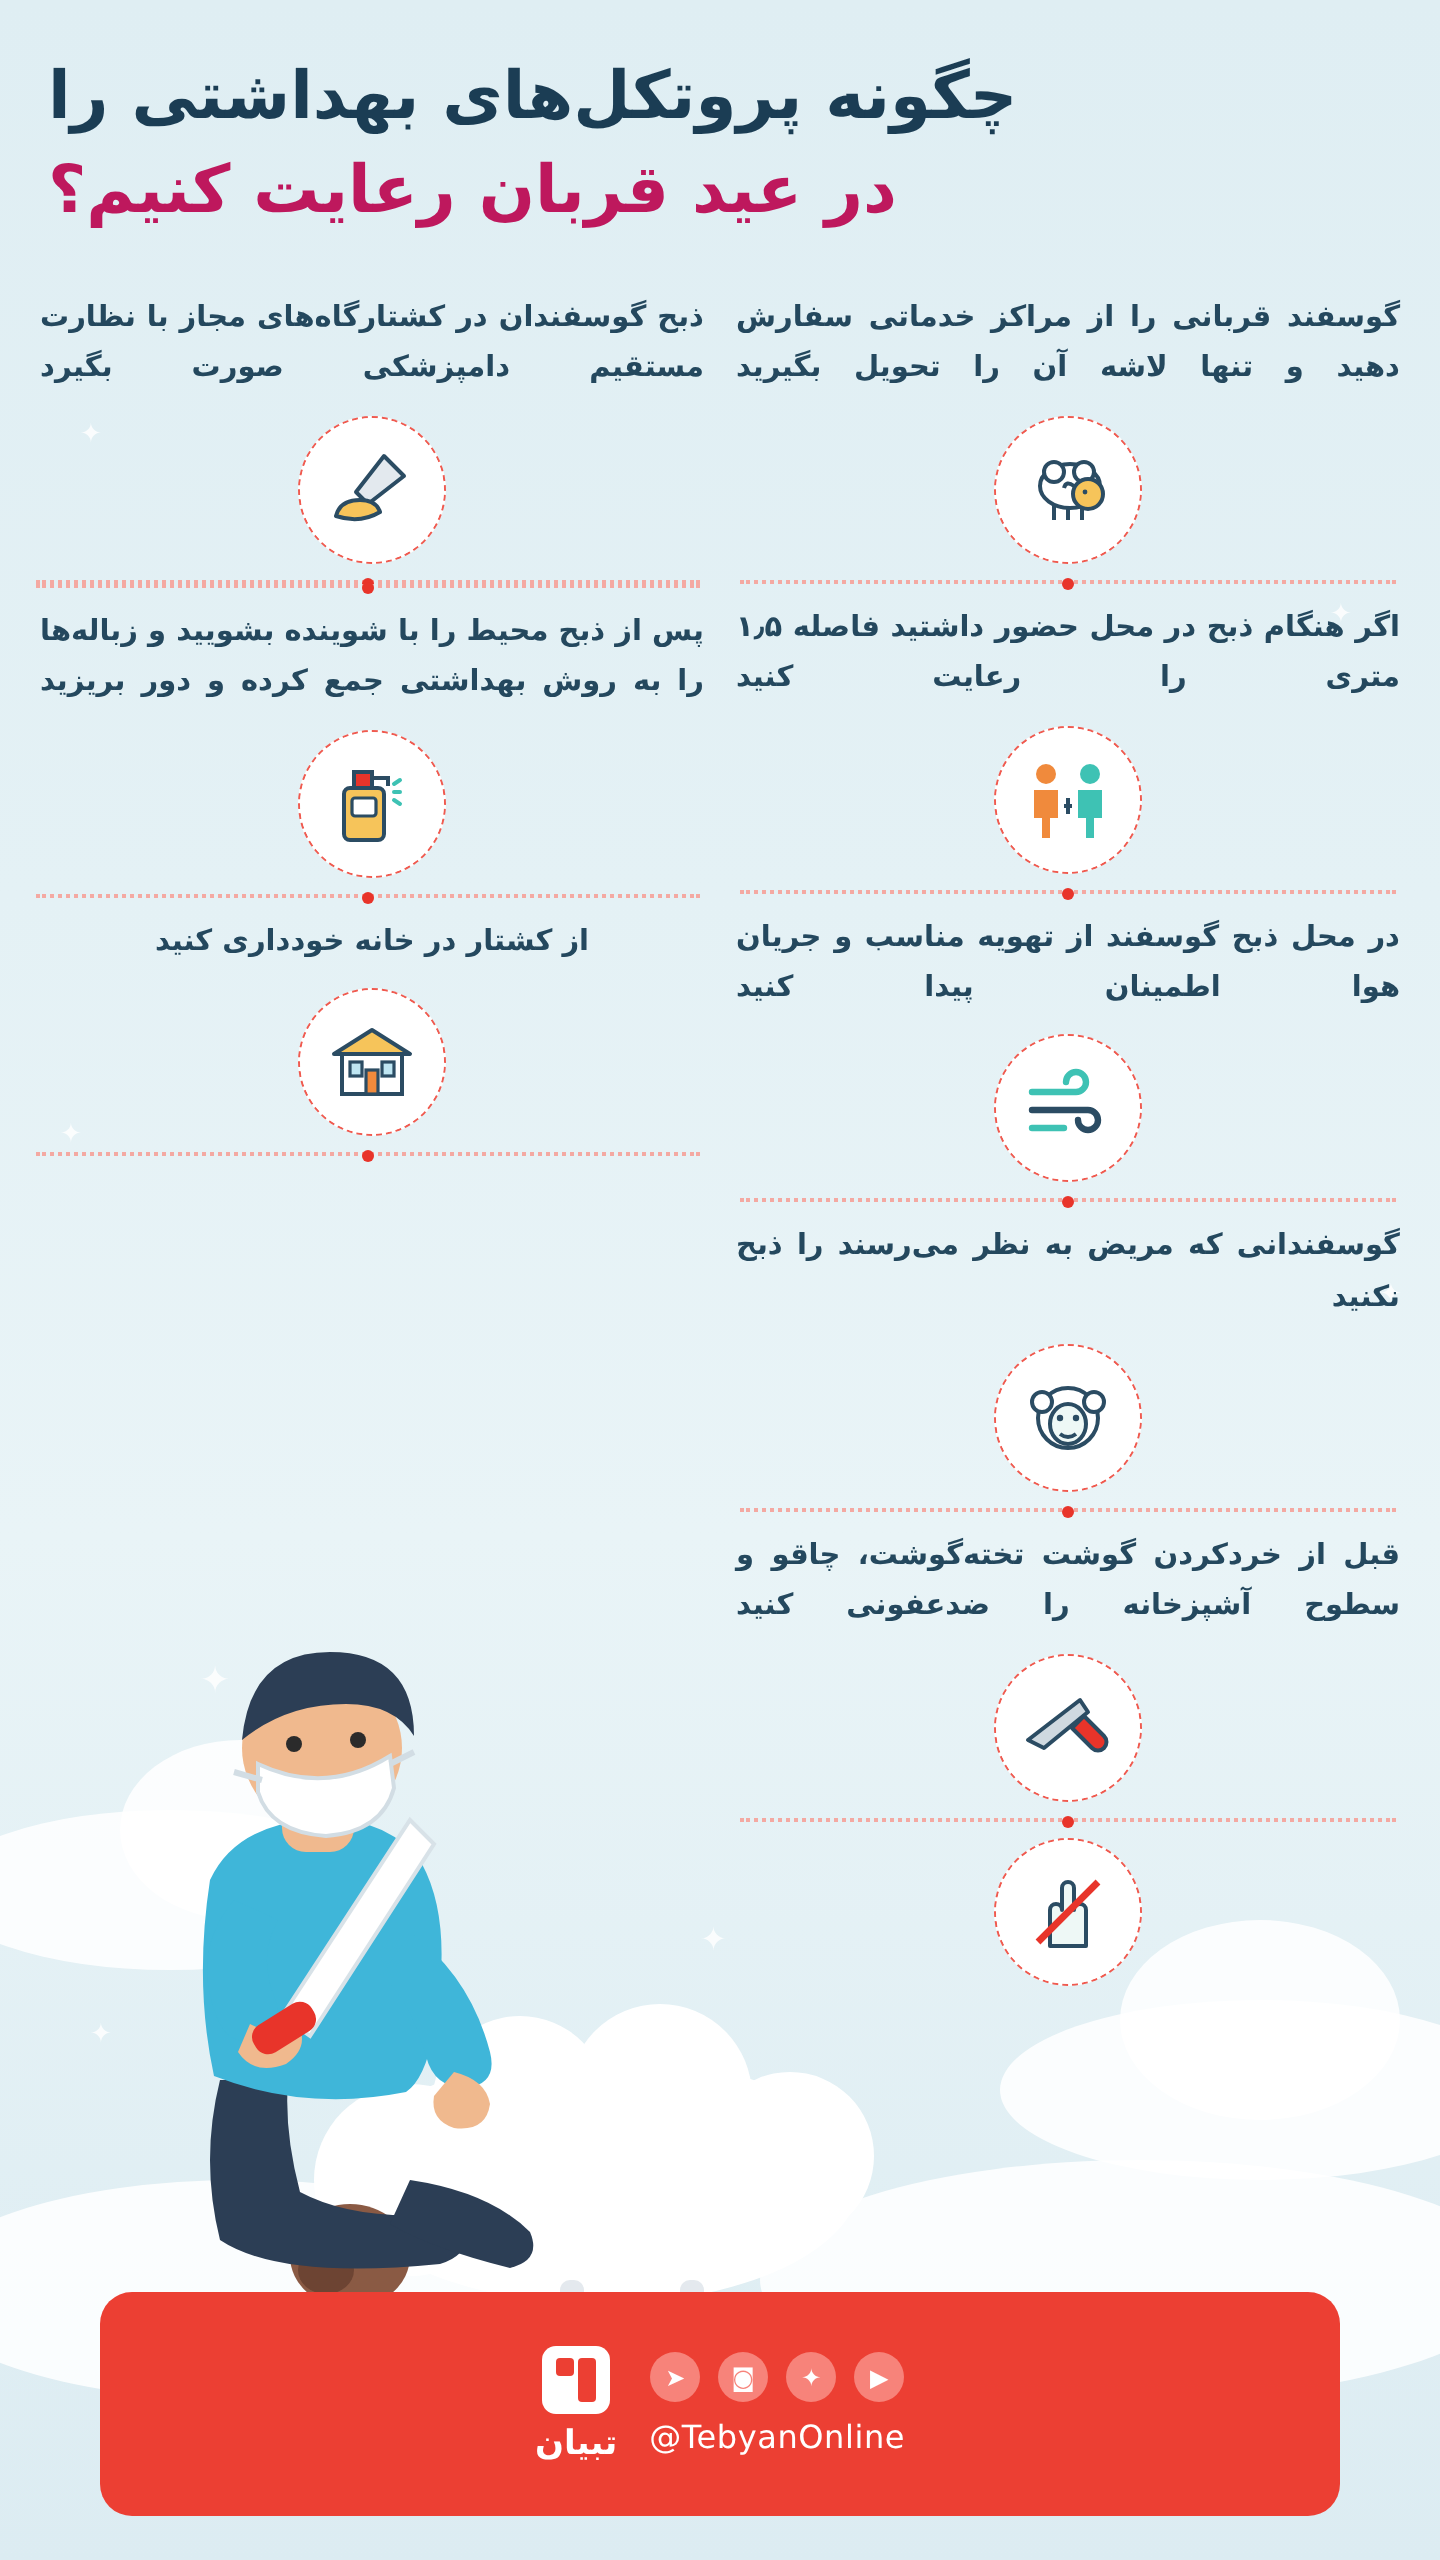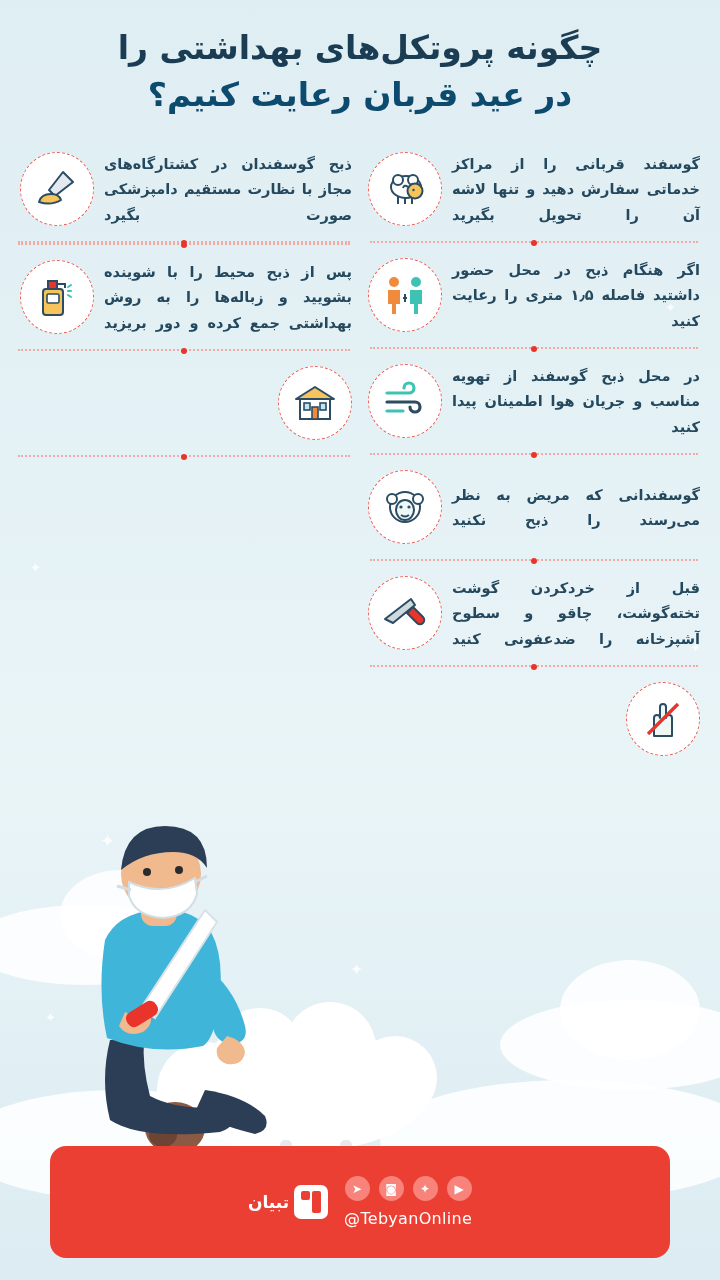--- a/index.html
+++ b/index.html
@@ -18,46 +18,46 @@
   .sparkle { position: absolute; color: #ffffff; font-size: 13px; opacity: .85; }
   .cloud {
     position: absolute; background: #ffffff; border-radius: 50%;
     opacity: .85;
   }
 
   
   .header {
     position: relative;
     padding: 26px 24px 10px 24px;
-    text-align: center;
+    text-align: left;
   }
   .title-line1 {
     font-size: 33px; font-weight: bold; color: #1b3d54;
     letter-spacing: -.5px; line-height: 1.35;
     direction: rtl;
   }
   .title-line2 {
-    font-size: 33px; font-weight: bold; color: #0c4a6e;
+    font-size: 33px; font-weight: bold; color: #be185d;
     line-height: 1.35; direction: rtl; margin-top: 2px;
   }
 
   
   .columns {
     position: relative;
     display: flex;
     flex-direction: row;
     padding: 10px 16px 0 16px;
     gap: 8px;
     z-index: 3;
   }
   .col { width: 50%; display: flex; flex-direction: column; }
 
   .tip {
     display: flex;
-    flex-direction: row;
+    flex-direction: column;
     align-items: center;
     gap: 10px;
     padding: 8px 4px;
     min-height: 104px;
   }
   .tip-text {
     flex: 1;
     font-size: 14.5px;
     line-height: 1.75;
     color: #24485e;
@@ -105,21 +105,21 @@
     height: 112px;
     background: #ec3f33;
     border-radius: 16px;
     display: flex;
     flex-direction: row;
     align-items: center;
     justify-content: center;
     gap: 16px;
     z-index: 5;
   }
-  .brand { display: flex; align-items: center; gap: 5px; }
+  .brand { display: flex; flex-direction: column; align-items: center; gap: 5px; }
   .brand-mark {
     width: 34px; height: 34px; border-radius: 7px;
     background: #ffffff; position: relative;
   }
   .brand-mark::before {
     content: ""; position: absolute; left: 7px; top: 6px;
     width: 9px; height: 9px; border-radius: 2px; background: #ec3f33;
   }
   .brand-mark::after {
     content: ""; position: absolute; left: 18px; top: 6px;
@@ -268,20 +268,21 @@
           <rect x="12" y="19" width="12" height="9" rx="1.5" fill="#fff" stroke="#2b4c63" stroke-width="1.6"></rect>
           <rect x="13" y="6" width="9" height="8" fill="#e8342a" stroke="#2b4c63" stroke-width="2"></rect>
           <path d="M22 9 h8 v4" stroke="#2b4c63" stroke-width="2" fill="none"></path>
           <path d="M33 12 l3 -2 M33 16 l3 0 M33 20 l3 2" stroke="#3ec2b4" stroke-width="2" stroke-linecap="round"></path>
         </svg>
       </div>
     </div>
     <div class="sep"></div>
 
     <div class="tip">
+      <div class="tip-text">از کشتار در خانه خودداری کنید</div>
       <div class="badge">
         <svg width="46" height="40" viewBox="0 0 46 40">
           <path d="M4 16 L23 4 L42 16 Z" fill="#f6c45a" stroke="#2b4c63" stroke-width="2" stroke-linejoin="round"></path>
           <rect x="8" y="16" width="30" height="20" fill="#fff" stroke="#2b4c63" stroke-width="2"></rect>
           <rect x="12" y="20" width="6" height="7" fill="#bfe6f2" stroke="#2b4c63" stroke-width="1.6"></rect>
           <rect x="28" y="20" width="6" height="7" fill="#bfe6f2" stroke="#2b4c63" stroke-width="1.6"></rect>
           <rect x="20" y="24" width="6" height="12" fill="#f08a3c" stroke="#2b4c63" stroke-width="1.6"></rect>
         </svg>
       </div>
     </div>

